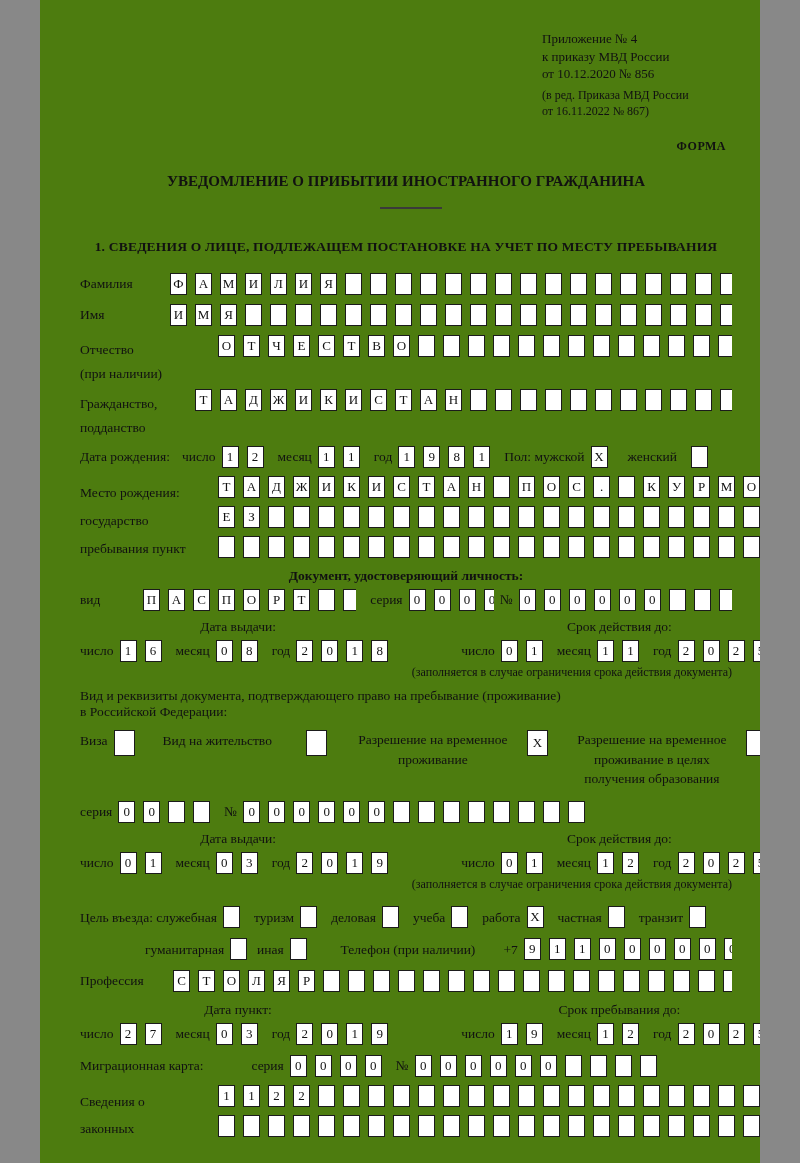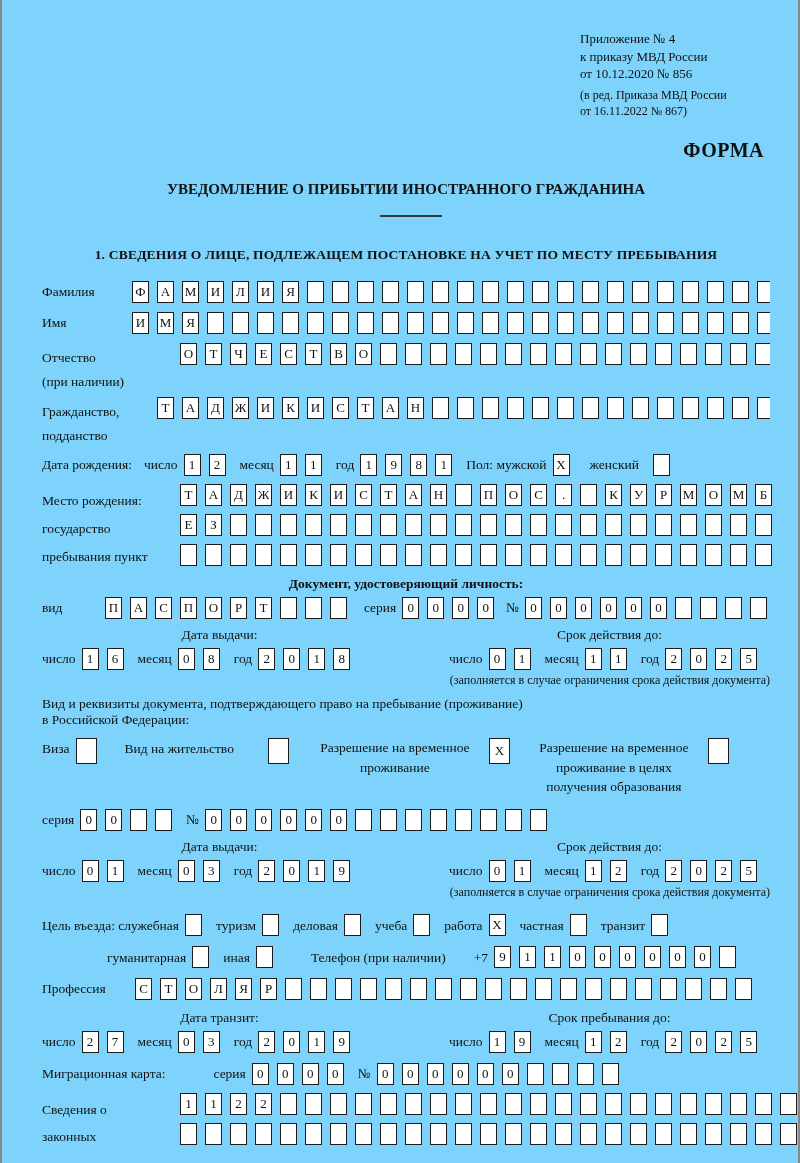--- a/index.html
+++ b/index.html
@@ -1,46 +1,46 @@
 <!DOCTYPE html>
 <html><head>
 <meta charset="utf-8">
 <style>
   html,body { margin:0; padding:0; background:#888; }
   .page {
-    width:796px; height:1163px; background:#7dd3fc; margin:0 auto;
+    width:720px; height:1163px; background:#4d7c0f; margin:0 auto;
     box-sizing:border-box; padding:30px 28px 10px 40px;
     font-family:"Liberation Serif", serif; font-size:13.5px; color:#111;
     position:relative; overflow:hidden;
   }
   .annex { width:190px; margin-left:auto; line-height:1.35; }
   .annex .main-line { font-size:13px; }
   .annex .sub-line { font-size:12px; }
   .annex .sub-first { margin-top:4px; }
-  .forma { text-align:right; font-weight:bold; font-size:20px; margin:20px 6px 0 0; letter-spacing:.5px; }
+  .forma { text-align:right; font-weight:bold; font-size:12px; margin:20px 6px 0 0; letter-spacing:.5px; }
   .title { text-align:center; font-weight:bold; font-size:15px; margin-top:16px; line-height:1.5; }
   .title .uline { display:inline-block; width:62px; border-bottom:2.5px solid #3a3a3a; height:14px; margin-left:10px; }
   .sect { text-align:center; font-weight:bold; font-size:13.5px; margin-top:24px; letter-spacing:.2px; }
 
   .row { display:flex; align-items:flex-start; margin-top:9px; }
   .cells { display:flex; flex-wrap:nowrap; overflow:hidden; }
   .cell {
     flex:none; box-sizing:border-box; width:17px; height:22px; margin-right:8px;
     border:1.7px solid #1b1b1b; display:inline-flex; align-items:center; justify-content:center;
     font-size:13px; background:#fff;
   }
   .cbx .cell { width:21px; height:26px; margin-right:0; }
   .lbl { flex:none; padding-top:3px; }
   .w90 { width:90px; } .w115 { width:115px; } .w138 { width:138px; } .w93 { width:93px; }
   .stack { line-height:1.8; }
   .inline-lbl { flex:none; padding:3px 6px 0 6px; white-space:nowrap; }
   .mrows > .cells { margin-bottom:8px; }
   .center-head { text-align:center; font-weight:bold; margin-top:10px; }
 
-  .dates { display:flex; margin-top:8px; }
+  .dates { display:flex; margin-top:8px;gap:13px; }
   .dhalf-l { width:355px; } .dhalf-r { flex:1; padding-left:52px; }
   .dcap { text-align:center; margin-bottom:5px; }
   .dcap-r { text-align:center; margin-bottom:5px; }
   .drow { display:flex; align-items:flex-start; }
   .note-right { text-align:right; font-size:12px; margin-top:3px; }
 
   .visa-row { display:flex; align-items:flex-start; margin-top:10px; }
   .visa-row .pair { display:flex; align-items:flex-start; }
   .visa-lbl-c { text-align:center; line-height:1.45; }
   .w160 { width:168px; } .w172 { width:172px; }
@@ -591,21 +591,21 @@
         <span class="cell"></span>
         <span class="cell"></span>
         <span class="cell"></span>
         <span class="cell"></span>
         <span class="cell"></span>
       </div>
   </div>
 
   <div class="dates" style="margin-top:10px;">
     <div class="dhalf-l">
-      <div class="dcap">Дата транзит:</div>
+      <div class="dcap">Дата пункт:</div>
       <div class="drow">
         <span class="inline-lbl" style="padding-left:0;">число</span>
         <div class="cells">
             <span class="cell">2</span>
             <span class="cell">7</span>
           </div>
         <span class="inline-lbl">месяц</span>
         <div class="cells">
             <span class="cell">0</span>
             <span class="cell">3</span>

